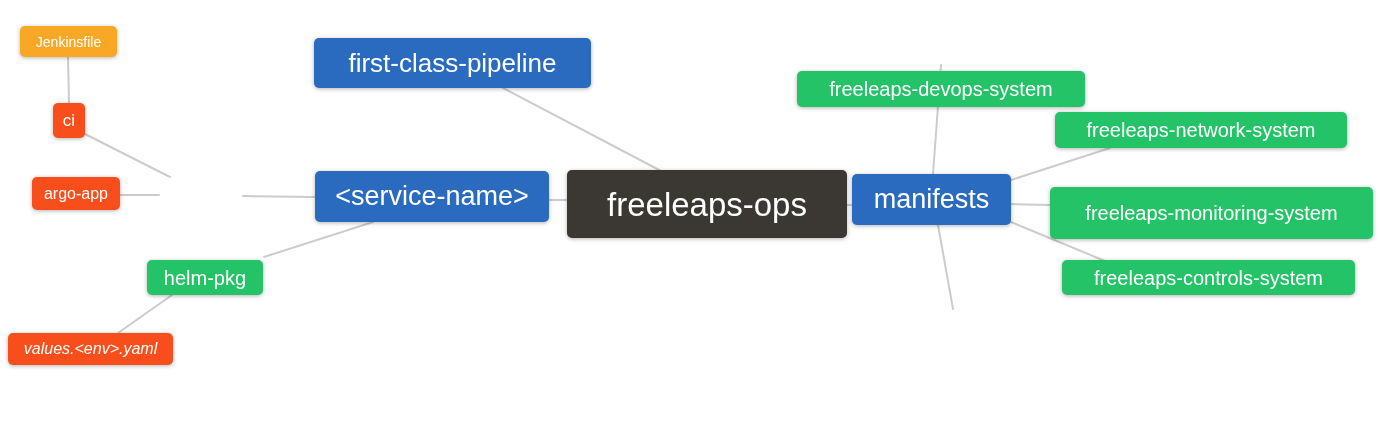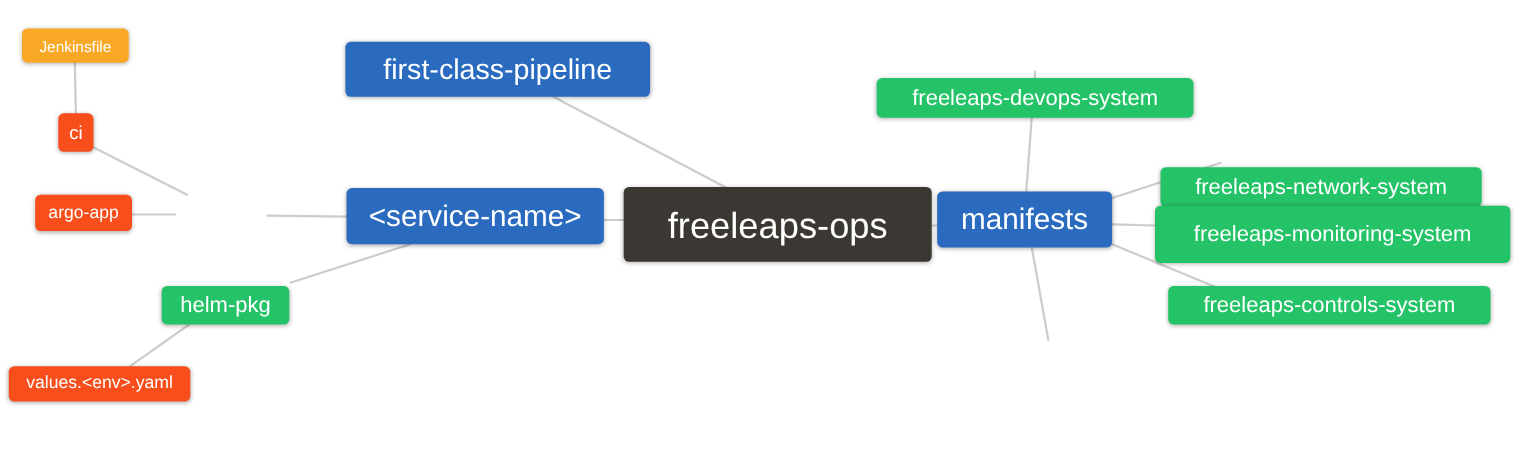--- a/index.html
+++ b/index.html
@@ -55,22 +55,22 @@
       <line x1="933" y1="174" x2="941" y2="65" stroke="#cccccc" stroke-width="2" stroke-linecap="round"></line>
       <line x1="1011" y1="180" x2="1110" y2="148" stroke="#cccccc" stroke-width="2" stroke-linecap="round"></line>
       <line x1="1011" y1="204" x2="1050" y2="205" stroke="#cccccc" stroke-width="2" stroke-linecap="round"></line>
       <line x1="1011" y1="222" x2="1105" y2="261" stroke="#cccccc" stroke-width="2" stroke-linecap="round"></line>
       <line x1="938" y1="225" x2="953" y2="309" stroke="#cccccc" stroke-width="2" stroke-linecap="round"></line>
     </svg>
 <div class="node" style="left: 20px; top: 26px; width: 97px; height: 31px; font-size: 14px; background: rgb(249, 168, 38); color: rgb(255, 255, 255);">Jenkinsfile</div>
     <div class="node" style="left: 53px; top: 103px; width: 32px; height: 35px; font-size: 17px; background: rgb(248, 78, 27); color: rgb(255, 255, 255);">ci</div>
     <div class="node" style="left: 32px; top: 177px; width: 88px; height: 33px; font-size: 16px; background: rgb(248, 78, 27); color: rgb(255, 255, 255);">argo-app</div>
     <div class="node" style="left: 147px; top: 260px; width: 116px; height: 35px; font-size: 20px; background: rgb(37, 195, 104); color: rgb(255, 255, 255);">helm-pkg</div>
-    <div class="node" style="left: 8px; top: 333px; width: 165px; height: 32px; font-size: 16px; background: rgb(248, 78, 27); color: rgb(255, 255, 255);">values.&lt;env&gt;.yaml</div>
+    <div class="node" style="left: 8px; top: 333px; width: 165px; height: 32px; font-size: 16px; background: rgb(248, 78, 27); color: rgb(255, 255, 255); font-style: italic;">values.&lt;env&gt;.yaml</div>
     <div class="node" style="left: 314px; top: 38px; width: 277px; height: 50px; font-size: 26px; background: rgb(42, 107, 191); color: rgb(255, 255, 255);">first-class-pipeline</div>
     <div class="node" style="left: 315px; top: 171px; width: 234px; height: 51px; font-size: 27px; background: rgb(42, 107, 191); color: rgb(255, 255, 255);">&lt;service-name&gt;</div>
     <div class="node" style="left: 567px; top: 170px; width: 280px; height: 68px; font-size: 33px; background: rgb(59, 56, 52); color: rgb(255, 255, 255);">freeleaps-ops</div>
     <div class="node" style="left: 852px; top: 174px; width: 159px; height: 51px; font-size: 27px; background: rgb(42, 107, 191); color: rgb(255, 255, 255);">manifests</div>
     <div class="node" style="left: 797px; top: 29px; width: 288px; height: 36px; font-size: 20px; background: rgb(37, 195, 104); color: rgb(255, 255, 255); margin-top: 42px;">freeleaps-devops-system</div>
-    <div class="node" style="left: 1055px; top: 112px; width: 292px; height: 36px; font-size: 20px; background: rgb(37, 195, 104); color: rgb(255, 255, 255); margin-top: 40px;">freeleaps-network-system</div>
+    <div class="node" style="left: 1055px; top: 112px; width: 292px; height: 36px; font-size: 20px; background: rgb(37, 195, 104); color: rgb(255, 255, 255);">freeleaps-network-system</div>
     <div class="node" style="left: 1050px; top: 187px; width: 323px; height: 52px; font-size: 20px; background: rgb(37, 195, 104); color: rgb(255, 255, 255);">freeleaps-monitoring-system</div>
     <div class="node" style="left: 1062px; top: 260px; width: 293px; height: 35px; font-size: 20px; background: rgb(37, 195, 104); color: rgb(255, 255, 255);">freeleaps-controls-system</div>
   </div>
 
 </body></html>

